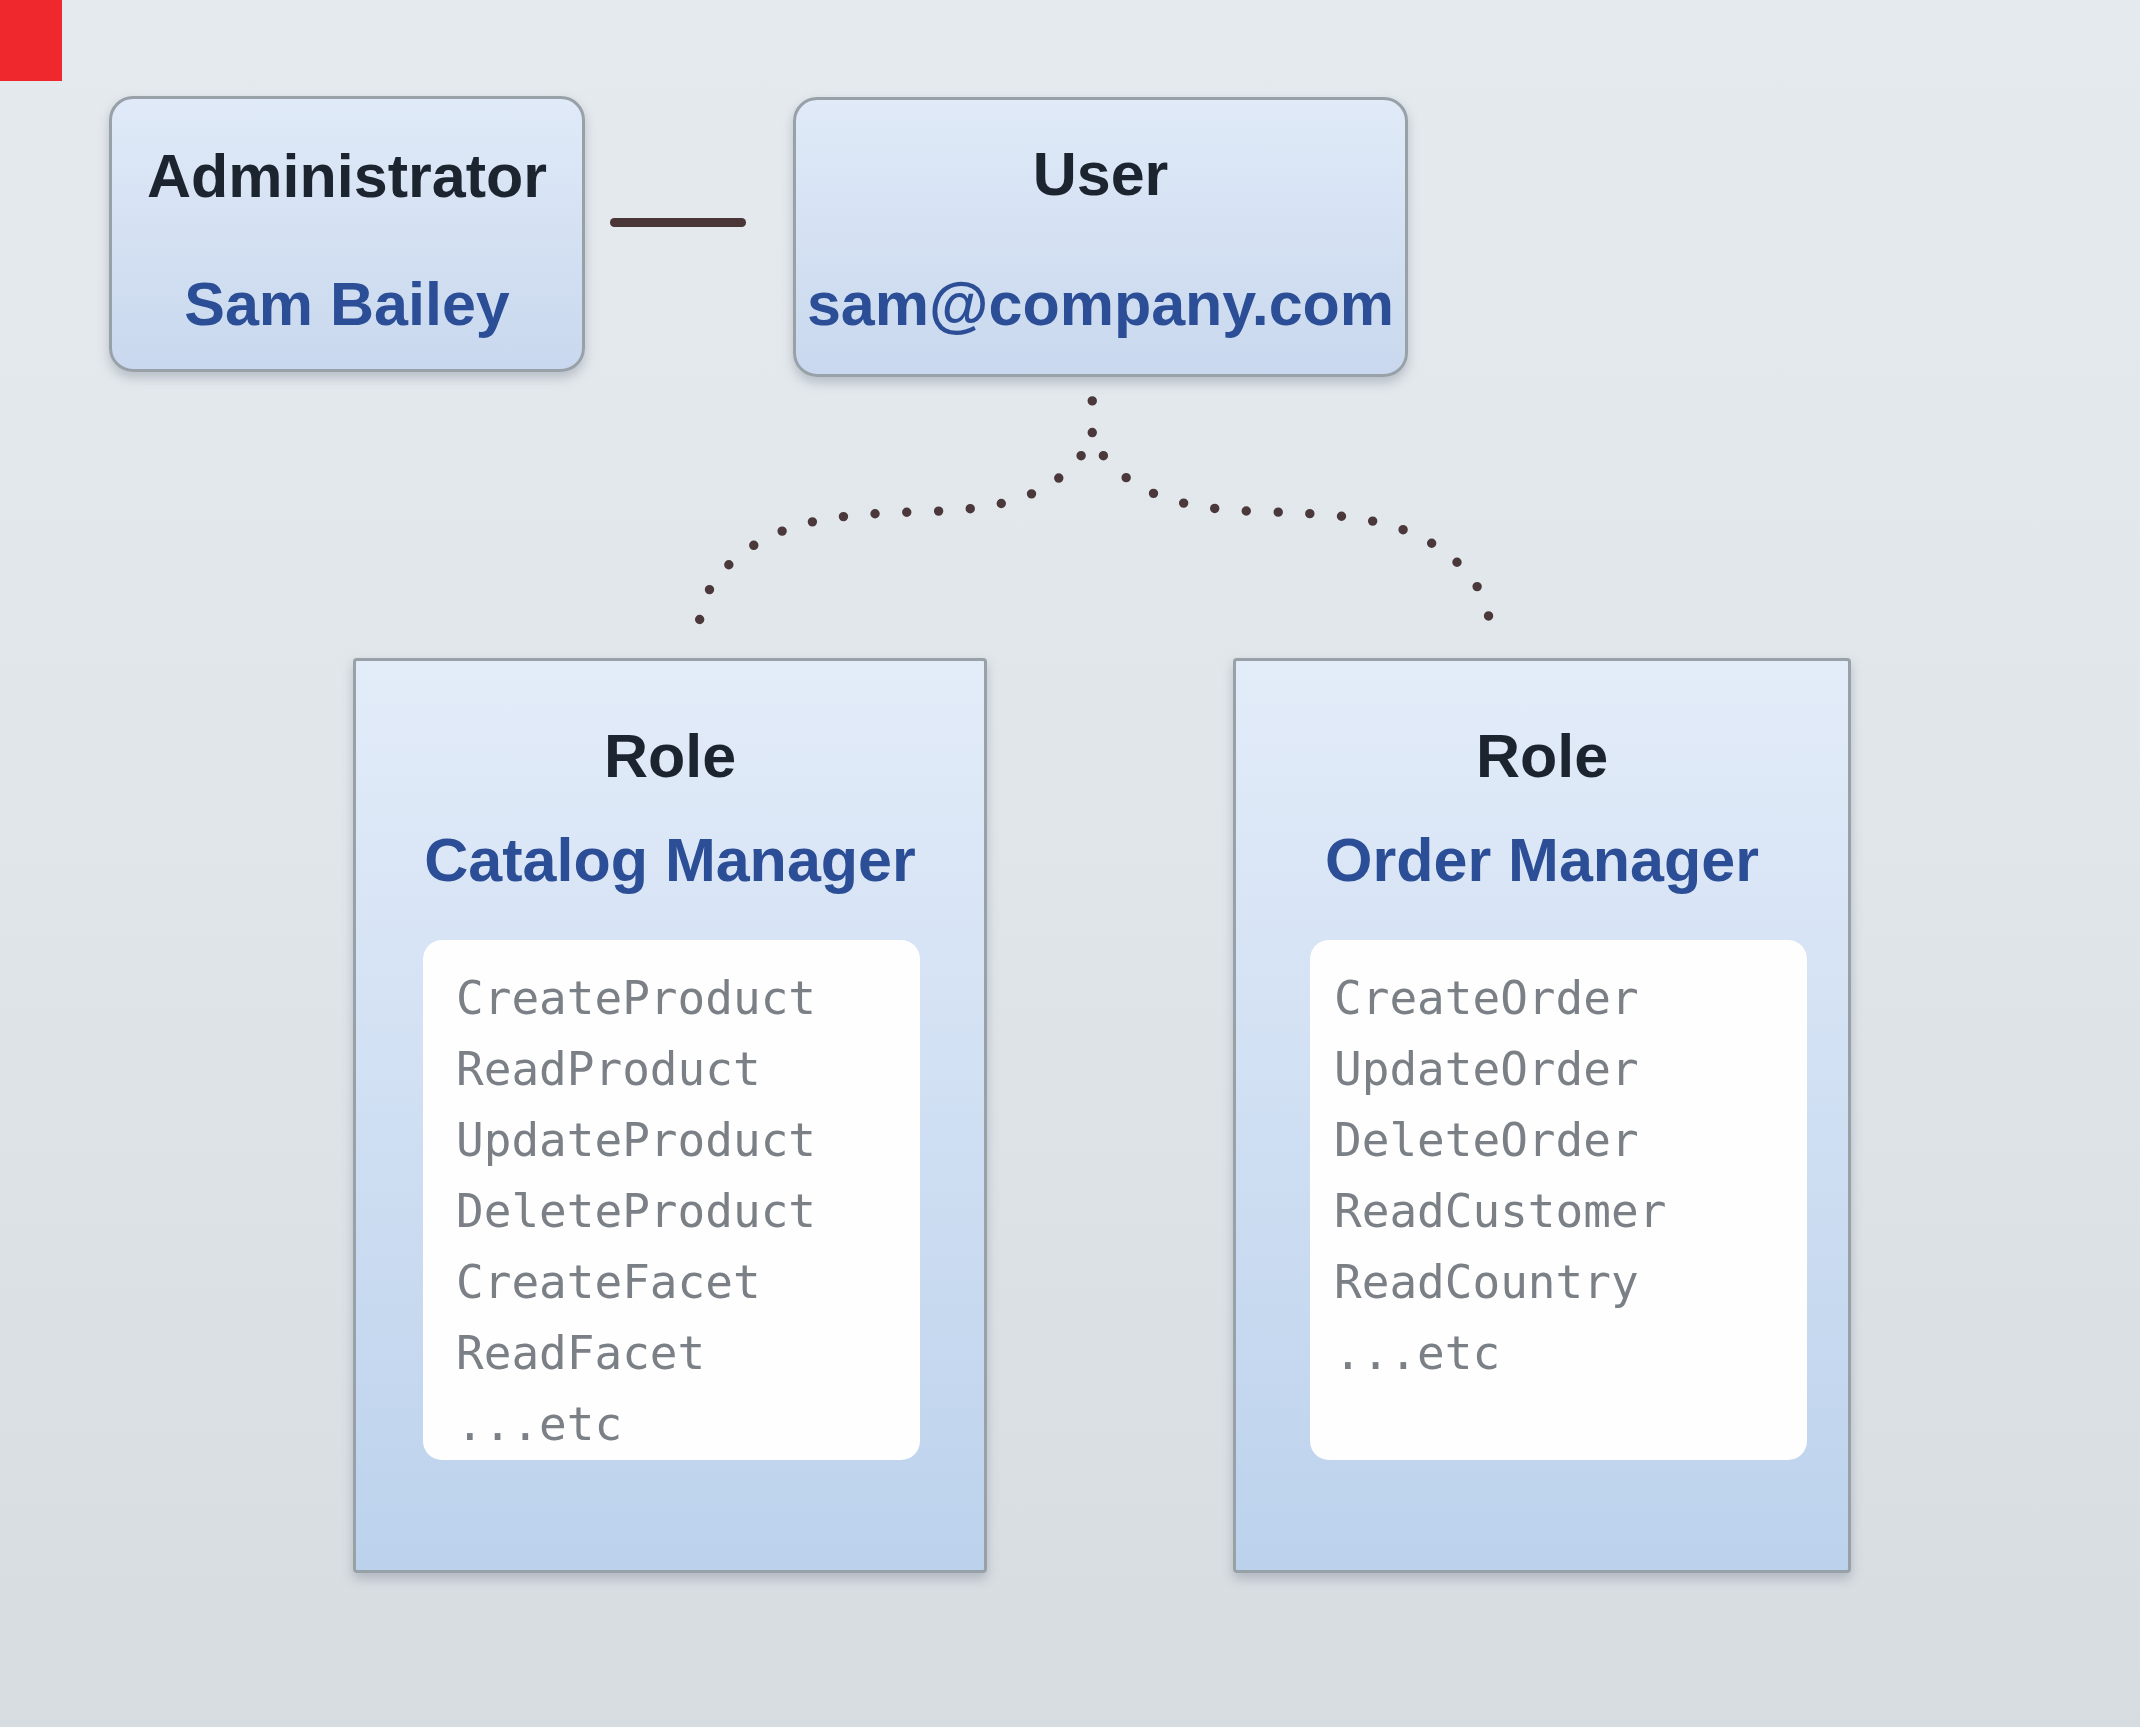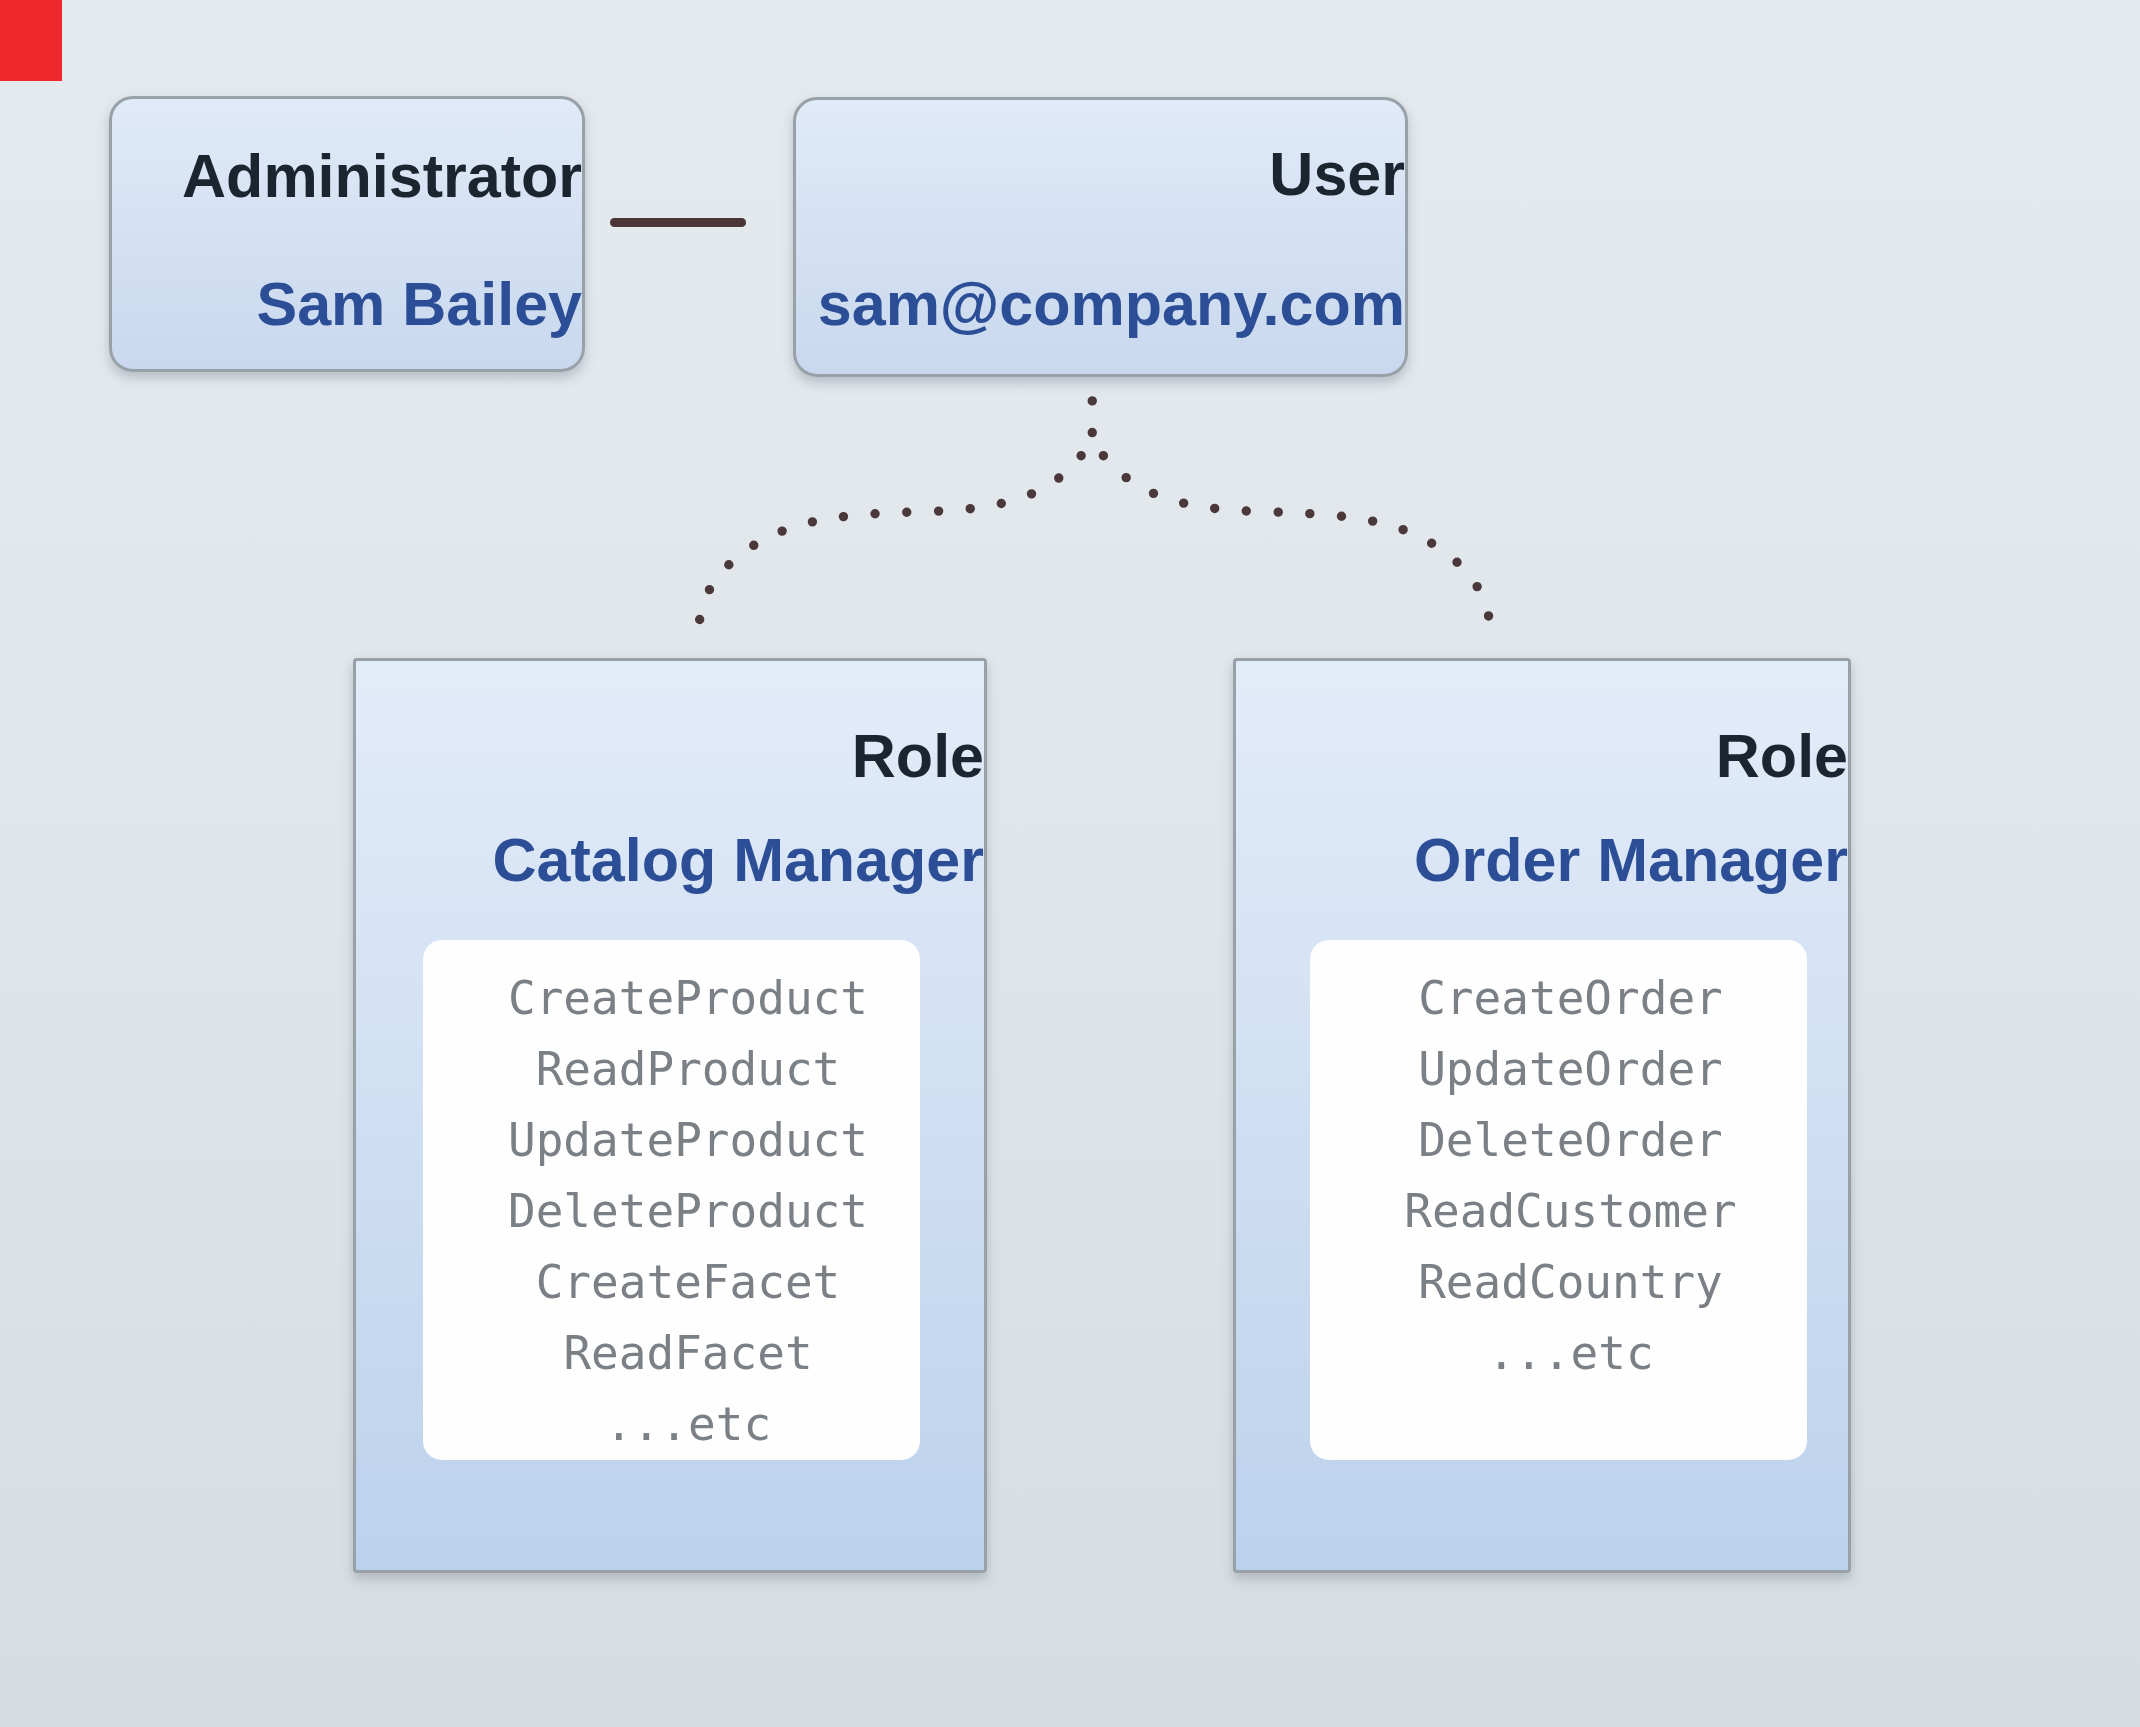--- a/index.html
+++ b/index.html
@@ -29,21 +29,21 @@
     background:linear-gradient(180deg,#e3ecf9 0%,#bcd2ec 100%);
     text-decoration:underline;
   }
   .node-admin{left:109px;top:96px;width:476px;height:276px;}
   .node-user{left:781px;top:97px;width:615px;height:280px;margin-left:12px;}
   .node-role-left{left:353px;top:658px;width:634px;height:915px;}
   .node-role-right{left:1233px;top:658px;width:618px;height:915px;}
 
   .node-text{
     position:absolute;left:0;width:100%;
-    text-align:right;
+    text-align:center;
     font-weight:bold;
     font-size:61px;line-height:68px;
     white-space:nowrap;
   }
   .title-text{color:#1c2430;}
   .accent-text{color:#2b4e96;}
 
   .t-admin-title{top:43px;}
   .t-admin-name{top:171px;}
   .t-user-title{top:40px;}
@@ -60,21 +60,20 @@
     padding:23px 0 0 33px;
     overflow:hidden;
   }
   .panel-left{left:67px;}
   .panel-right{left:74px;padding-left:24px;}
   .perm-line{
     font-family:"DejaVu Sans Mono",monospace;
     font-size:46px;line-height:71px;
     color:#7b8086;
     white-space:pre;
-    text-align:center;
   }
   .edge-line{
     position:absolute;left:610px;top:218px;
     width:136px;height:8.6px;border-radius:4.3px;
     background:#4a3637;
   }
   svg.edges{position:absolute;left:0;top:0;}
 </style>
 </head>
 <body>

